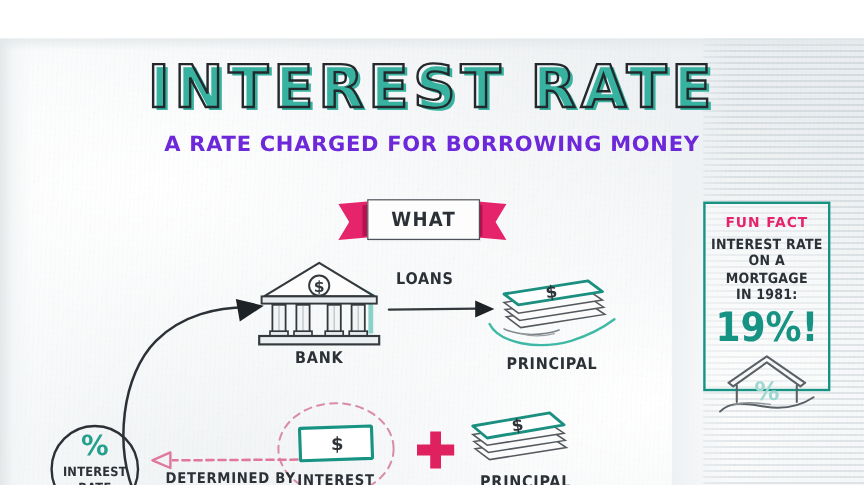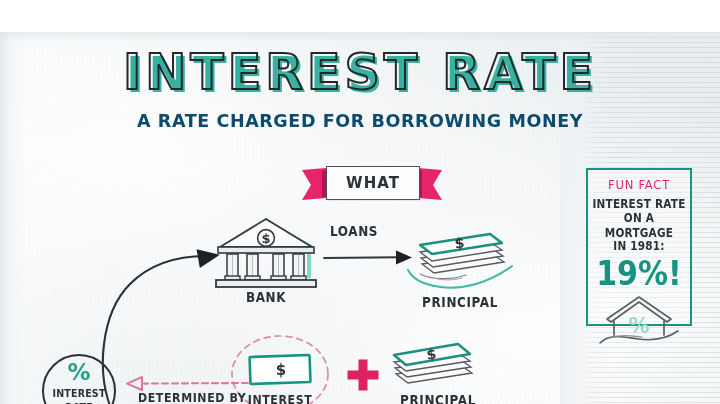--- a/index.html
+++ b/index.html
@@ -100,39 +100,39 @@
     text-shadow: 3px 3px 0 #38b2a0;
     margin: 0;
     padding: 0;
     white-space: nowrap;
   }
   #subtitle {
     font-family: "DejaVu Sans", sans-serif;
     font-size: 17.5px;
     font-weight: 700;
     letter-spacing: .6px;
-    color: #0c4a6e;
+    color: #6d28d9;
     margin-top: 14px;
     white-space: nowrap;
   }
 
   
   .hand {
     font-family: "DejaVu Sans", sans-serif;
     font-weight: 700;
     color: #2b3136;
     letter-spacing: .6px;
     white-space: nowrap;
     transform: scaleY(1.12);
   }
   .lbl-11 { font-size: 11px; }
   .lbl-12 { font-size: 12px; }
 
   
-  #what-banner { left: 300px; top: 132px; width: 144px; height: 46px; }
+  #what-banner { left: 280px; top: 132px; width: 144px; height: 46px; }
   #what-box {
     position: absolute;
     left: 26px; top: 2px;
     width: 92px; height: 32px;
     background: #fdfdfd;
     border: 1.6px solid #4d5358;
     box-shadow: 1px 1px 0 rgba(0,0,0,.07);
     display: flex; align-items: center; justify-content: center;
   }
   #what-text {
@@ -147,21 +147,21 @@
   
   #funfact-box {
     left: 586px; top: 136px;
     width: 106px; height: 158px;
     border: 2px solid #179384;
     background: rgba(255,255,255,.36);
     box-sizing: border-box;
   }
   #funfact-title {
     font-family: "DejaVu Sans", sans-serif;
-    font-weight: 400;
+    font-weight: 700;
     font-size: 11.5px;
     letter-spacing: .8px;
     color: #e5246b;
     text-align: center;
     margin-top: 8px;
   }
   .ff-line {
     font-family: "DejaVu Sans", sans-serif;
     font-weight: 700;
     font-size: 10.5px;

